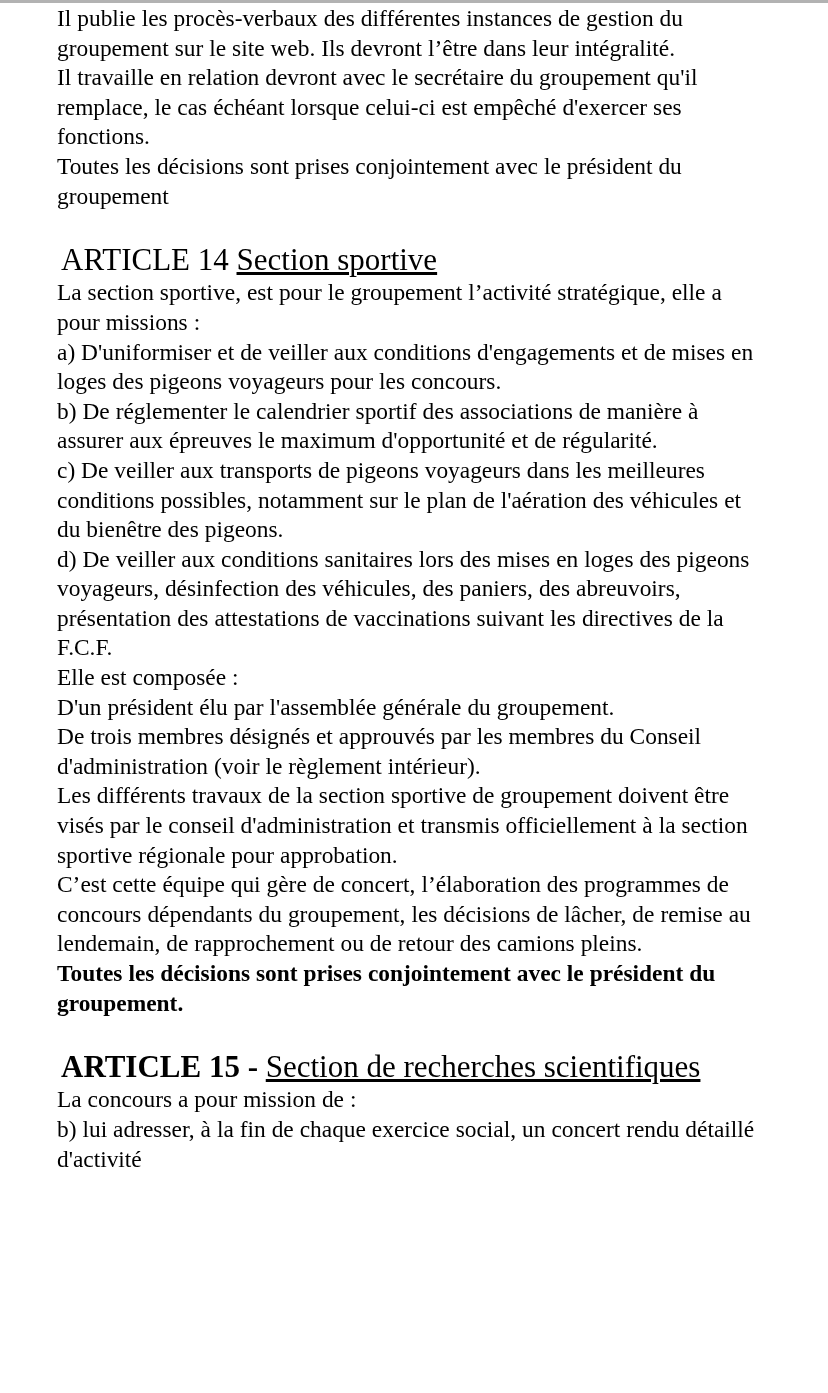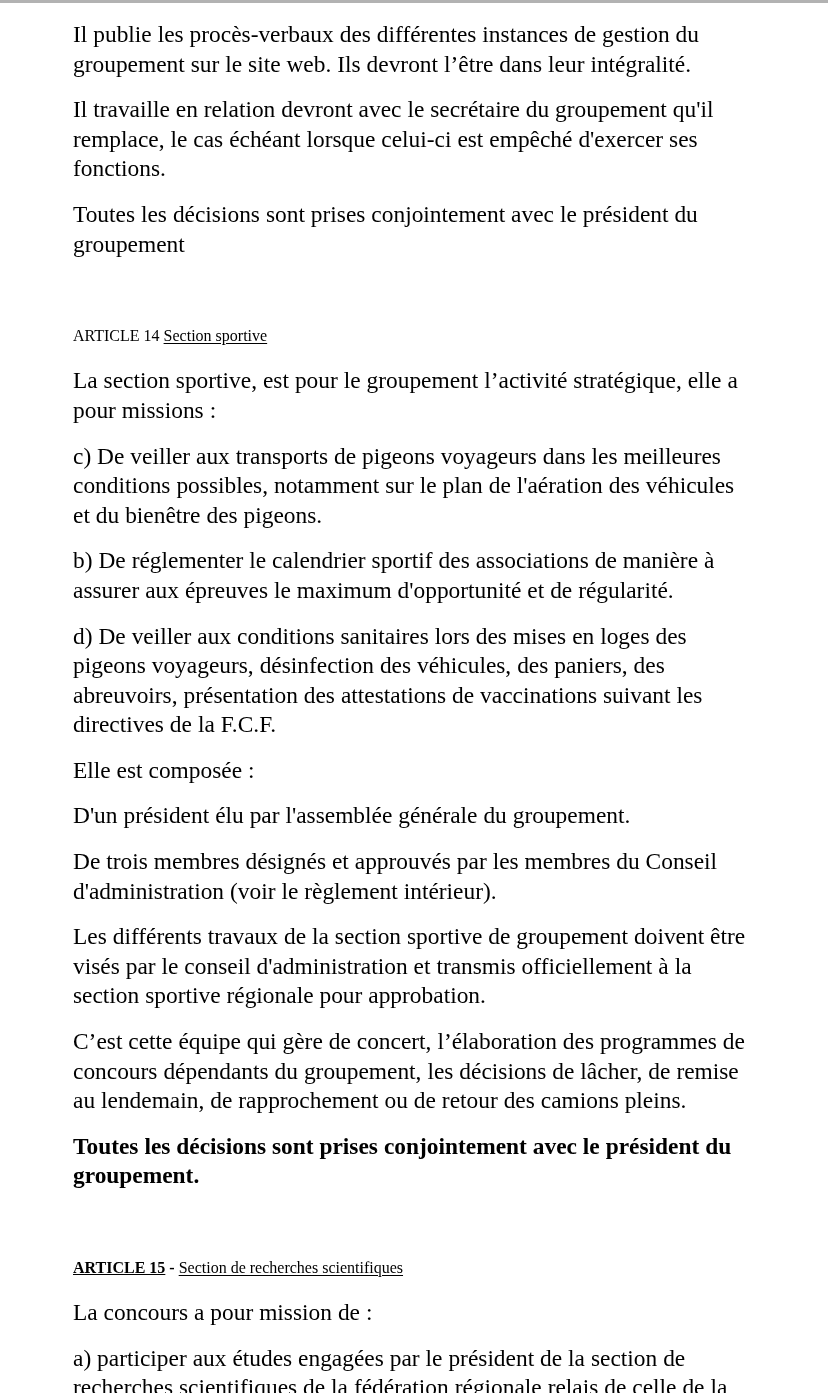--- a/index.html
+++ b/index.html
@@ -31,45 +31,44 @@
   .page {
     position: absolute;
     top: 0;
     left: 0;
     width: 828px;
     padding: 4px 63px 0 57px;
     box-sizing: border-box;
   }
 
   .para {
-    margin: 16px;
+    margin: 0;
     font-size: 23.4px;
     line-height: 29.6px;
     text-align: left;
     letter-spacing: 0.0px;
     word-spacing: 0.1px;
   }
 
   .para.bold {
     font-weight: bold;
   }
 
   .blank-line {
     height: 29.6px;
   }
 
   .heading {
-    margin: 16px;
-    font-size: 16px;
+    margin: 4px;
+    font-size: 31px;
     line-height: 29.6px;
     font-weight: normal;
   }
   .heading.bold-label > .label {
     font-weight: bold;
-    text-decoration: underline;
   }
   .heading .label {
     font-weight: normal;
   }
   .heading .underlined {
     text-decoration: underline;
     text-underline-offset: 2px;
     font-weight: normal;
   }
 
@@ -92,24 +91,25 @@
 
 
   <p class="para">Toutes les décisions sont prises conjointement avec le président du groupement</p>
 
   <div class="blank-line"></div>
 
   <p class="heading"><span class="label">ARTICLE 14</span><span> </span><span class="underlined">Section sportive</span></p>
 
   <p class="para">La section sportive, est pour le groupement l’activité stratégique, elle a pour missions :</p>
 
+  <p class="para">a) D'uniformiser et de veiller aux conditions d'engagements et de mises en loges des pigeons voyageurs pour les concours.</p>
+
+  <p class="para">b) De réglementer le calendrier sportif des associations de manière à assurer aux épreuves le maximum d'opportunité et de régularité.</p>
 
   <p class="para">c) De veiller aux transports de pigeons voyageurs dans les meilleures conditions possibles, notamment sur le plan de l'aération des véhicules et du bienêtre des pigeons.</p>
-
-  <p class="para">b) De réglementer le calendrier sportif des associations de manière à assurer aux épreuves le maximum d'opportunité et de régularité.</p>
 
   <p class="para">d) De veiller aux conditions sanitaires lors des mises en loges des pigeons voyageurs, désinfection des véhicules, des paniers, des abreuvoirs, présentation des attestations de vaccinations suivant les directives de la F.C.F.</p>
 
   <p class="para">Elle est composée :</p>
 
   <p class="para">D'un président élu par l'assemblée générale du groupement.</p>
 
   <p class="para">De trois membres désignés et approuvés par les membres du Conseil d'administration (voir le règlement intérieur).</p>
 
   <p class="para">Les différents travaux de la section sportive de groupement doivent être visés par le conseil d'administration et transmis officiellement à la section sportive régionale pour approbation.</p>
@@ -117,17 +117,16 @@
   <p class="para">C’est cette équipe qui gère de concert, l’élaboration des programmes de concours dépendants du groupement, les décisions de lâcher, de remise au lendemain, de rapprochement ou de retour des camions pleins.</p>
 
   <p class="para bold">Toutes les décisions sont prises conjointement avec le président du groupement.</p>
 
   <div class="blank-line"></div>
 
   <p class="heading bold-label"><span class="label">ARTICLE 15</span><span style="font-weight:bold"> - </span><span class="underlined">Section de recherches scientifiques</span></p>
 
   <p class="para">La concours a pour mission de :</p>
 
-  <p class="para">a) participer aux études engagées par le président de la section de recherches scientifiques de la fédération régionale relais de celle de la FCF.</p>
 
   <p class="para">b) lui adresser, à la fin de chaque exercice social, un concert rendu détaillé d'activité</p>
 
 </div>
 
 </body></html>

